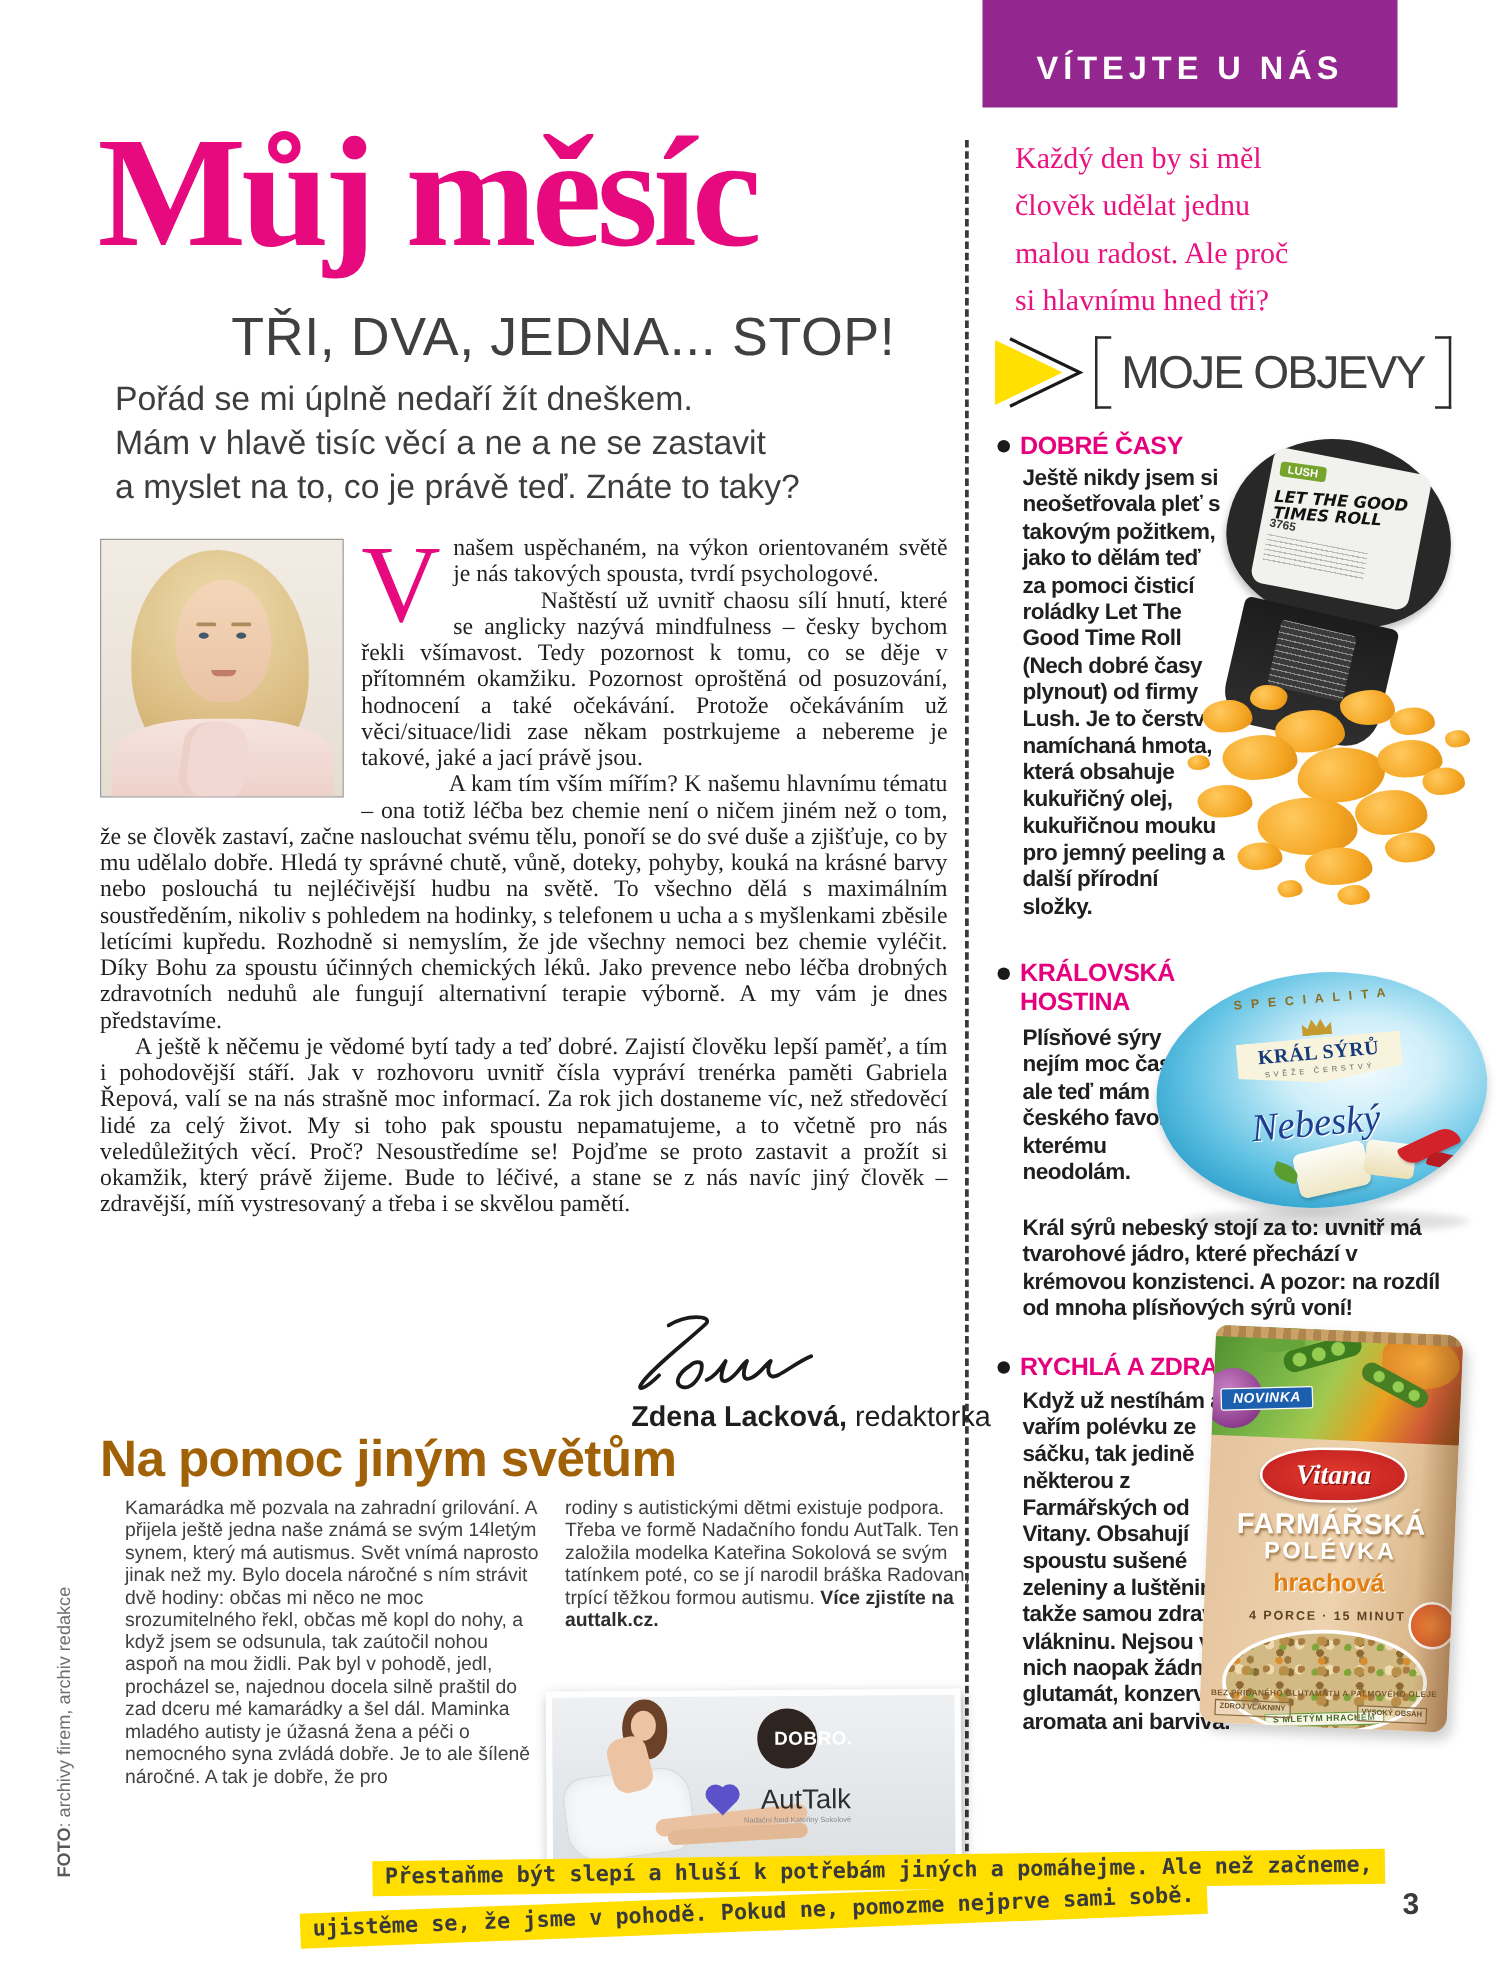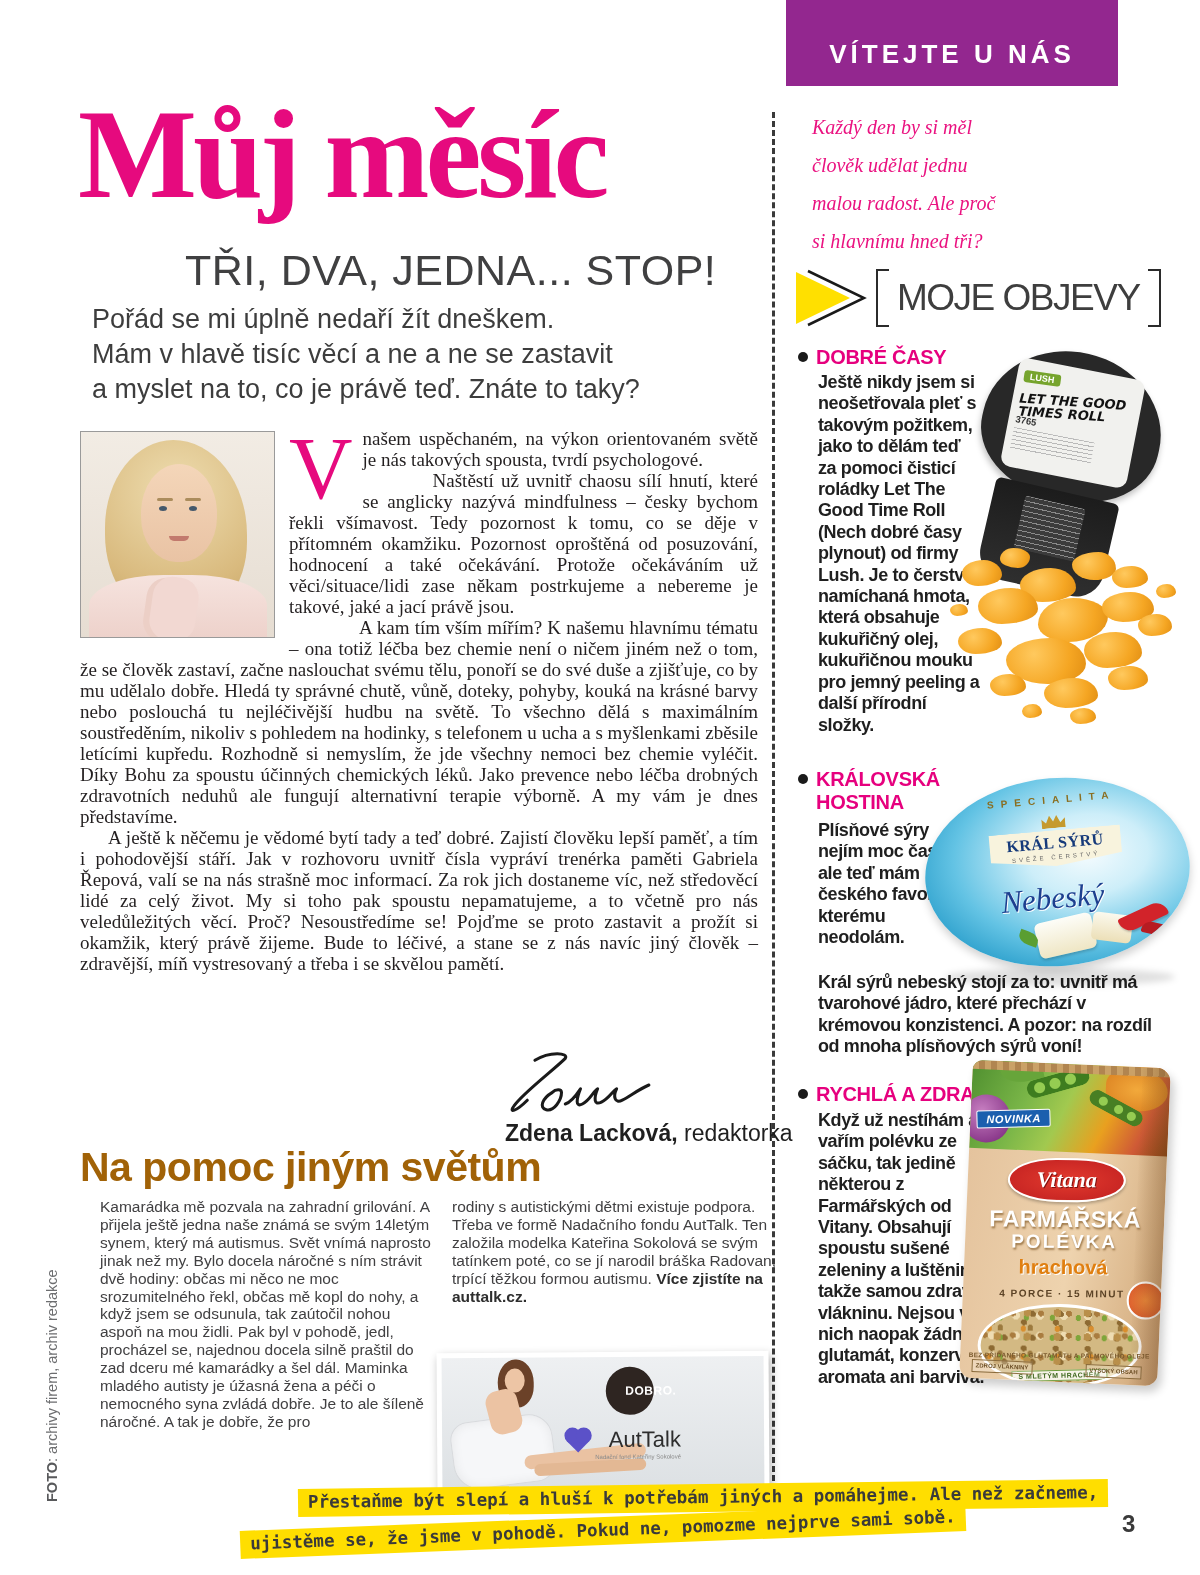--- a/index.html
+++ b/index.html
@@ -58,37 +58,37 @@
   .ad-pillow{position:absolute;left:10px;bottom:4px;width:100px;height:66px;background:#f6f7f9;
              border:1px solid #d8dadd;border-radius:18px 24px 20px 26px;transform:rotate(-7deg);
              box-shadow:inset 0 0 12px rgba(0,0,0,0.07);}
   .ad-hair{position:absolute;left:56px;top:2px;width:36px;height:48px;background:#6b4128;border-radius:50% 50% 46% 54%;}
   .ad-face{position:absolute;left:63px;top:11px;width:20px;height:24px;background:#edc5a5;border-radius:50%;}
   .ad-body{position:absolute;left:46px;top:32px;width:32px;height:44px;background:#ecc3a3;border-radius:12px;transform:rotate(-14deg);}
   .ad-leg1{position:absolute;left:82px;top:92px;width:122px;height:14px;background:#eac2a2;border-radius:10px;transform:rotate(-6deg);}
   .ad-leg2{position:absolute;left:92px;top:104px;width:112px;height:12px;background:#e3b894;border-radius:10px;transform:rotate(-3deg);}
   .ad-dobro{position:absolute;left:164px;top:10px;width:48px;height:48px;border-radius:50%;background:#2e2521;
             display:flex;align-items:center;justify-content:center;}
-  .ad-dobro span{color:#fff;font-size:12px;font-weight:bold;letter-spacing:0.5px;margin-left:42px;}
+  .ad-dobro span{color:#fff;font-size:15px;font-weight:bold;letter-spacing:0.5px;margin-left:42px;}
   .ad-auttalk{position:absolute;left:128px;top:70px;display:flex;align-items:flex-start;gap:9px;}
   .heart{position:relative;width:16px;height:16px;background:#5b51c8;transform:rotate(45deg);margin-top:6px;}
   .heart::before,.heart::after{content:"";position:absolute;width:16px;height:16px;border-radius:50%;background:#5b51c8;}
   .heart::before{left:-8px;top:0;}
   .heart::after{top:-8px;left:0;}
   .ad-at-name{font-size:22px;color:#2d2d2d;text-align:right;}
   .ad-at-tag{font-size:6px;color:#8a8a8a;margin-top:1px;}
 
   
   .photo-credit{position:absolute;left:44px;top:1502px;transform:rotate(-90deg);transform-origin:0 0;
                 font-size:14.5px;color:#6d6e70;white-space:nowrap;}
   .photo-credit b{color:#58595b;}
 
   
   .quote{position:absolute;left:812px;top:108px;width:350px;font-family:"Liberation Serif",serif;
-         font-style:italic;font-size:20px;line-height:38px;color:#ea1280;}
+         font-size:24px;line-height:38px;color:#ea1280;}
   .discoveries{position:absolute;left:794px;top:266px;display:flex;align-items:center;gap:4px;}
   .mo-bracket-l{width:11px;height:54px;border:2.5px solid #2b2b2b;border-right:none;}
   .mo-bracket-r{width:11px;height:54px;border:2.5px solid #2b2b2b;border-left:none;}
   .mo-label{font-size:37px;color:#3e3e3e;letter-spacing:-1.5px;padding:0 4px;}
 
   .side-item-title{position:absolute;display:flex;gap:8px;font-weight:bold;font-size:20px;color:#e6007e;
                    letter-spacing:-0.3px;line-height:23px;}
   .bullet{flex:0 0 auto;width:10px;height:10px;border-radius:50%;background:#1a1a1a;margin-top:6px;}
   .side-text{position:absolute;font-weight:bold;font-size:18px;line-height:21.4px;letter-spacing:-0.4px;color:#1f1f1f;}
 

